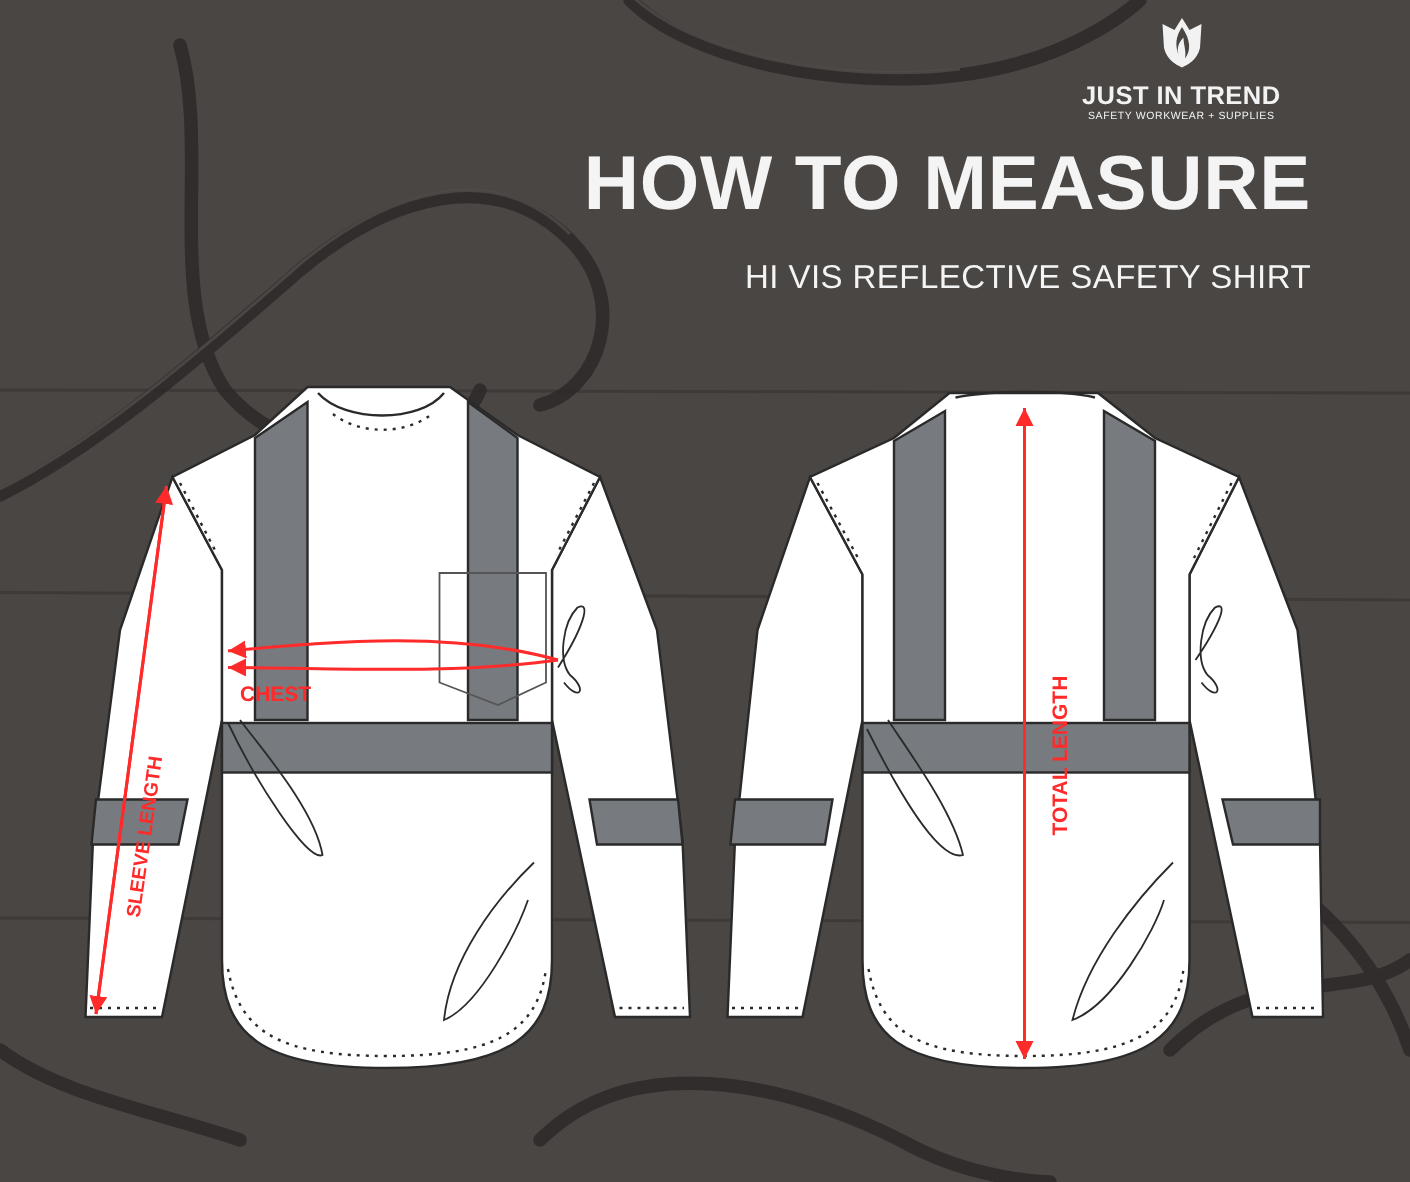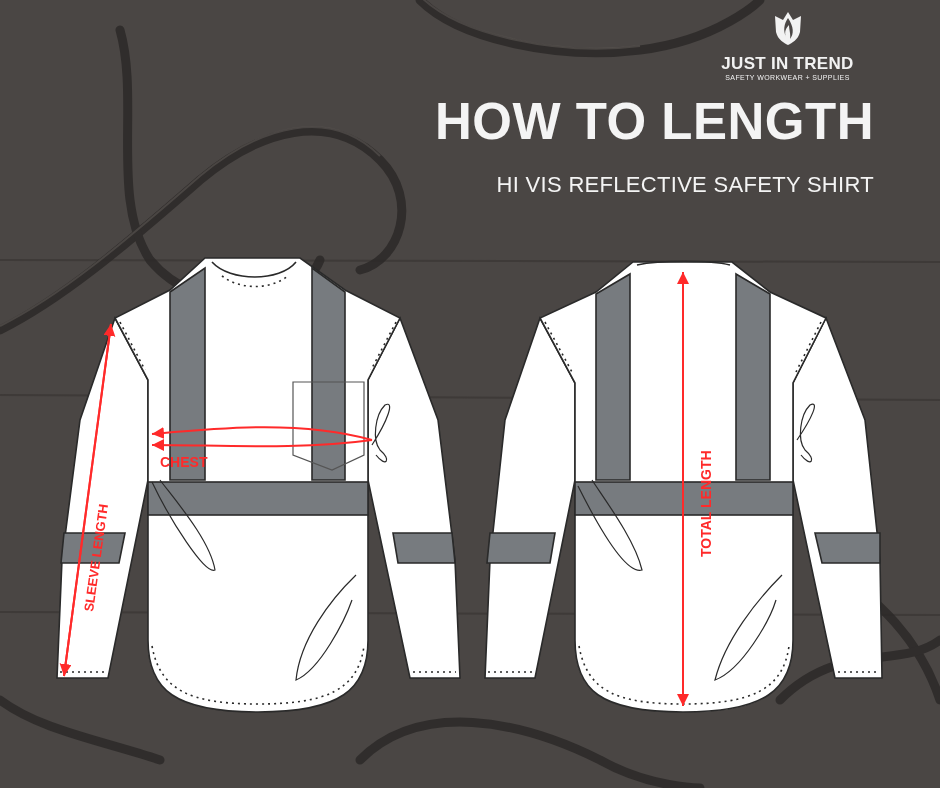--- a/index.html
+++ b/index.html
@@ -41,21 +41,21 @@
 
   <div class="brand">
     <svg width="32" height="36" viewBox="0 0 32 36">
       <path d="M3,6 L11,10 L16,2 L21,10 L29,6 L28,22 C26,30 20,33 16,35 C12,33 6,30 4,22 Z" fill="#f2f2f2"></path>
       <path d="M16,8 C12,14 11,20 14,27 C12,22 14,18 17,15 C17,20 19,24 18,29 C22,24 22,17 16,8 Z" fill="#4a4644"></path>
     </svg>
     <div class="brand-name">JUST IN TREND</div>
     <div class="brand-tag">SAFETY WORKWEAR + SUPPLIES</div>
   </div>
 
-  <div class="title">HOW TO LENGTH</div>
+  <div class="title">HOW TO MEASURE</div>
   <div class="subtitle">HI VIS REFLECTIVE SAFETY SHIRT</div>
 
   <svg class="shirts" width="940" height="788">
     <defs>
       <marker id="arr" markerWidth="10" markerHeight="10" refX="6" refY="3" orient="auto" markerUnits="strokeWidth">
         <path d="M0,0 L6,3 L0,6 Z" fill="#ff2a2a"></path>
       </marker>
     </defs>
 
     <g stroke="#2a2a2a" stroke-width="1.6">

